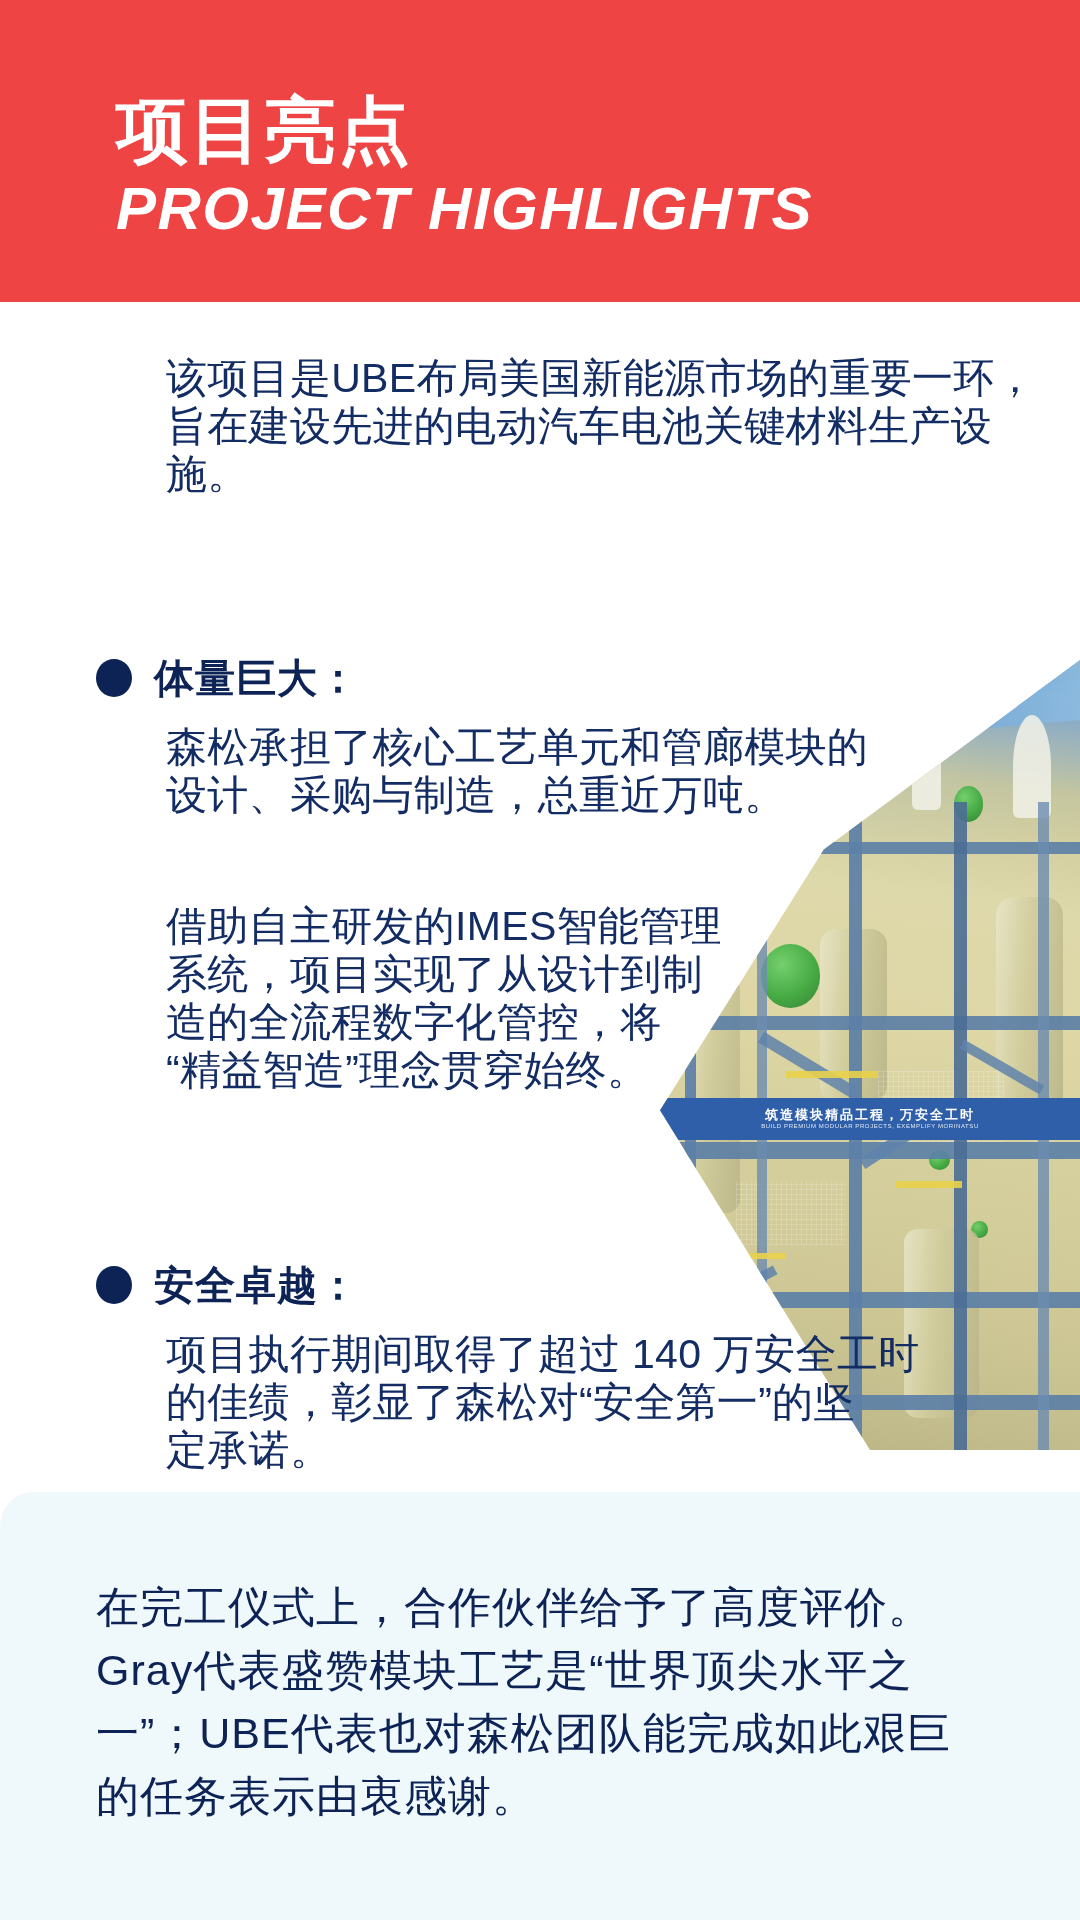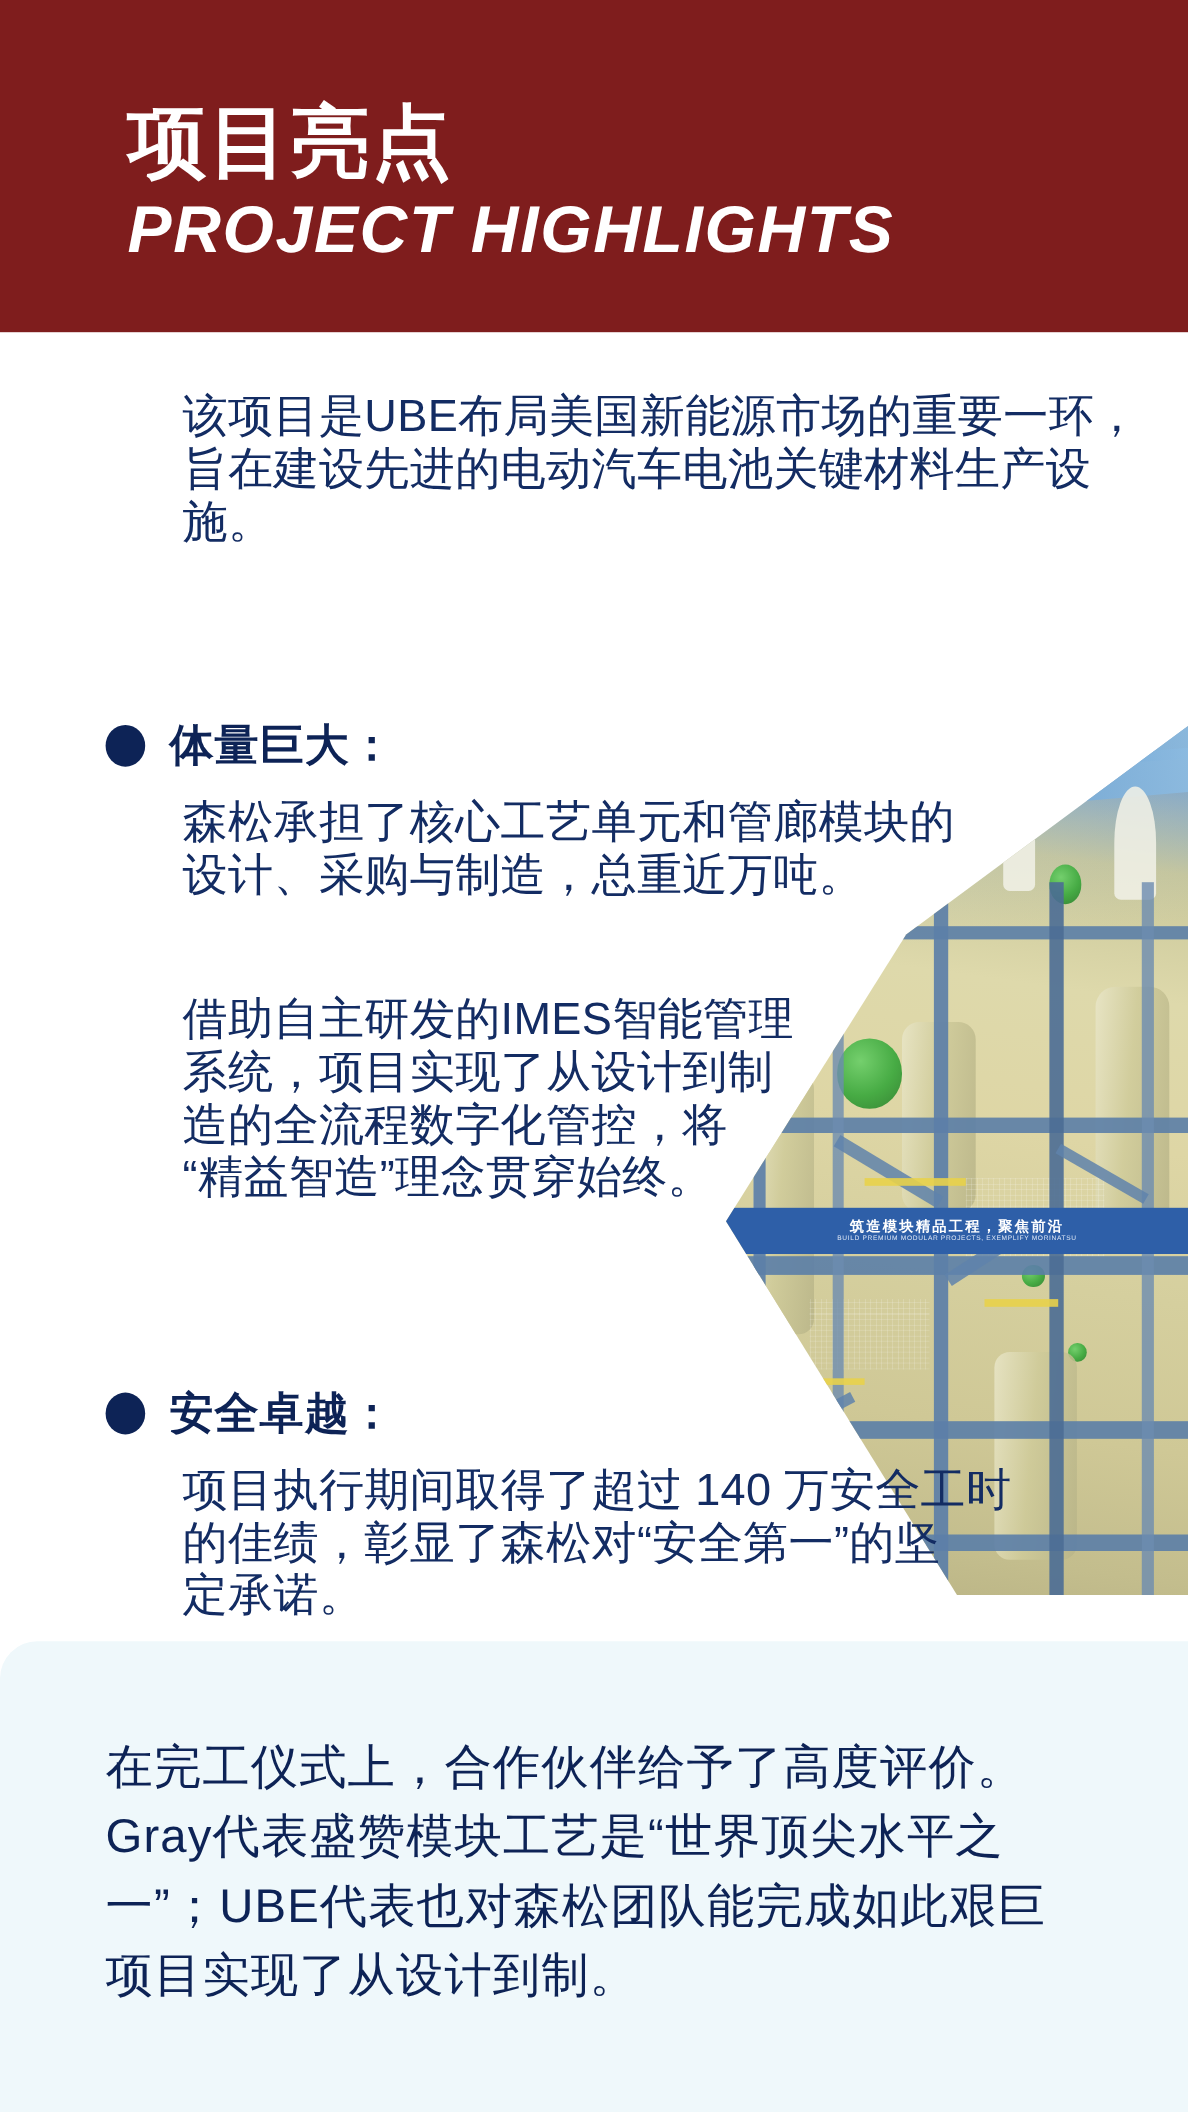--- a/index.html
+++ b/index.html
@@ -23,21 +23,21 @@
     overflow: hidden;
   }
 
   
   .header {
     position: absolute;
     left: 0;
     top: 0;
     width: 1080px;
     height: 302px;
-    background: #7f1d1d;
+    background: #ef4444;
     overflow: hidden;
   }
   .header-inner {
     position: absolute;
     left: 116px;
     top: 88px;
   }
   .header-title-cn {
     font-size: 72px;
     line-height: 84px;
@@ -271,21 +271,21 @@
       <div class="diag" style="left:24%;top:47%;width:26%;height:1.5%;transform:rotate(31deg);"></div>
       <div class="diag" style="left:48%;top:63%;width:26%;height:1.5%;transform:rotate(-33deg);"></div>
       <div class="diag" style="left:72%;top:48%;width:22%;height:1.3%;transform:rotate(30deg);"></div>
       <div class="diag" style="left:8%;top:82%;width:22%;height:1.3%;transform:rotate(-28deg);"></div>
 
       <div class="yellowrail" style="left:30%;top:52%;width:22%;height:0.9%;"></div>
       <div class="yellowrail" style="left:56%;top:66%;width:16%;height:0.8%;"></div>
       <div class="yellowrail" style="left:12%;top:75%;width:18%;height:0.8%;"></div>
 
       <div class="banner" style="left:-4%;top:55.5%;width:108%;height:5.2%;">
-        <div class="banner-cn">筑造模块精品工程，聚焦前沿</div>
+        <div class="banner-cn">筑造模块精品工程，万安全工时</div>
         <div class="banner-en">BUILD PREMIUM MODULAR PROJECTS, EXEMPLIFY MORINATSU</div>
       </div>
 
     </div>
   </div>
 
   <div class="content">
 
     <div class="bullet-block" style="top:52px;">
       <div class="bullet-body">该项目是UBE布局美国新能源市场的重要一环，
@@ -318,16 +318,16 @@
 的佳绩，彰显了森松对“安全第一”的坚
 定承诺。</div>
     </div>
 
   </div>
 
   <div class="bottom-panel">
     <div class="bottom-text">在完工仪式上，合作伙伴给予了高度评价。
 Gray代表盛赞模块工艺是“世界顶尖水平之
 一”；UBE代表也对森松团队能完成如此艰巨
-项目实现了从设计到制。</div>
+的任务表示由衷感谢。</div>
   </div>
 
 </div>
 
 </body></html>

